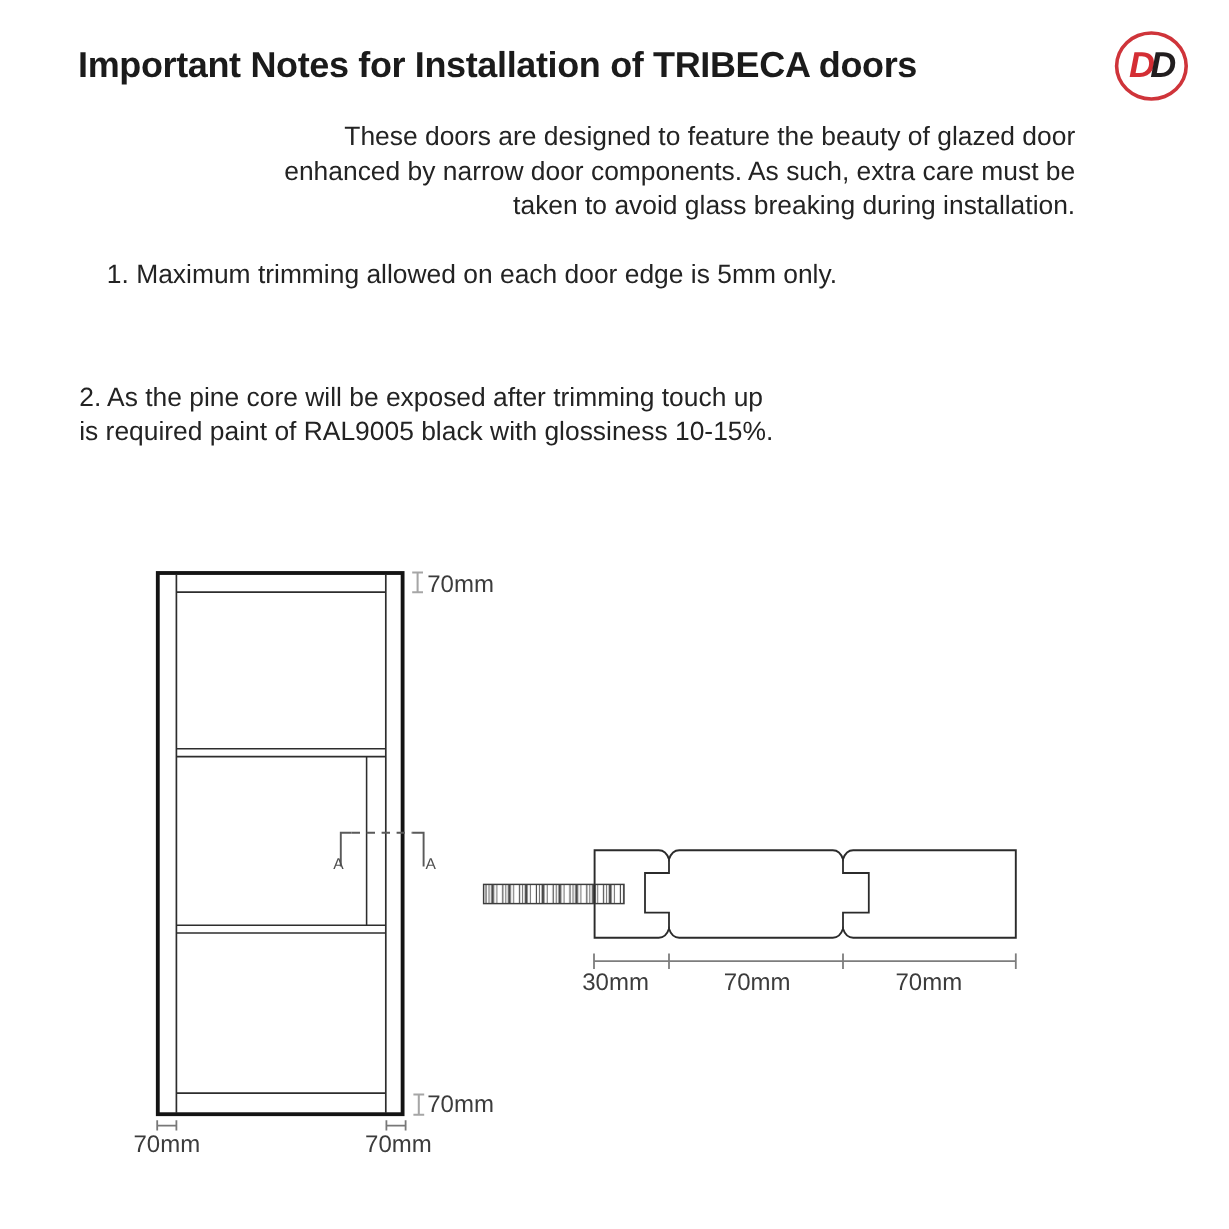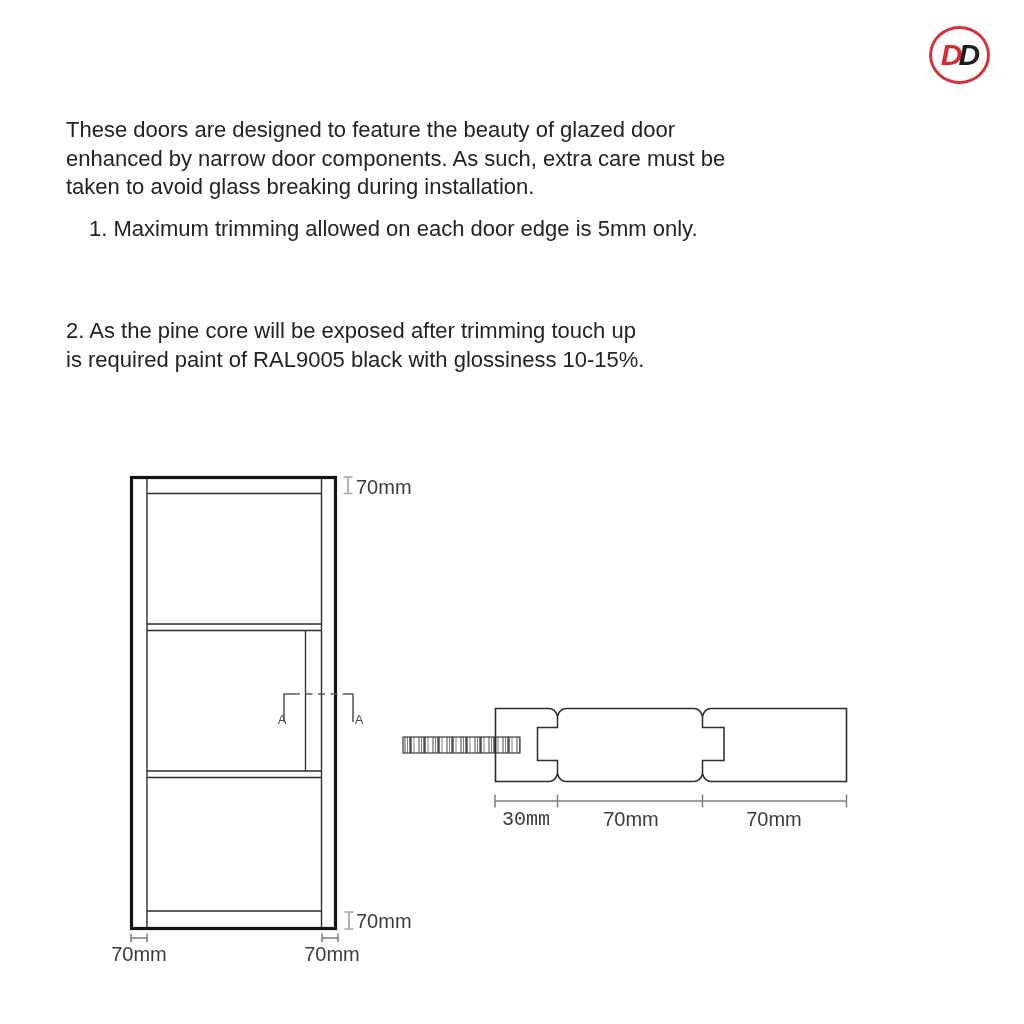--- a/index.html
+++ b/index.html
@@ -26,51 +26,52 @@
     font-weight:bold;font-style:italic;font-size:30px;line-height:1;
     letter-spacing:-2px;
   }
   .logo .d1{color:#d42e34;margin-right:-2px;}
   .logo .d2{color:#221e1f;}
   .bodytext{
     left:66px;width:830px;
     font-size:22px;line-height:28.5px;color:#232323;
     white-space:pre-line;
   }
-  .intro{top:116px;}
+  .intro{top:100px;text-align:right;}
   .note1{top:215px;margin-left:23px;}
   .note2{top:272px;margin-top:45px;}
   .note3{top:357px;}
   .dimlabel{
     font-size:20px;color:#3c3c3c;line-height:20px;
   }
   .dim-top{left:356px;top:477px;}
   .dim-bottom{left:356px;top:911px;}
   .dim-stile{width:72px;text-align:center;top:944px;}
   .dim-stile-left{left:103px;}
   .dim-stile-right{left:296px;}
   .cs-title{
     left:497px;top:651px;font-size:22px;color:#1f1f1f;
   }
   .cs-dim{top:808px;width:80px;text-align:center;font-size:20px;color:#3c3c3c;}
-  .cs-dim-0{left:486px;font-family:Liberation Mono, monospace;}
+  .cs-dim-0{left:473px;}
   .cs-dim-1{left:591px;}
   .cs-dim-2{left:734px;}
   .marker-a{
     font-size:13px;color:#4f4f4f;width:16px;text-align:center;top:712px;
   }
   .marker-a-left{left:274px;}
   .marker-a-right{left:351px;}
   svg{position:absolute;left:0;top:0;}
 </style>
 </head>
 <body>
 
 <div id="canvas">
 
+  <div class="abs page-title">Important Notes for Installation of TRIBECA doors</div>
 
   <div class="abs logo">
     <span class="d d1">D</span>
     <span class="d d2">D</span>
   </div>
 
   <div class="abs bodytext intro">These doors are designed to feature the beauty of glazed door
 enhanced by narrow door components. As such, extra care must be
 taken to avoid glass breaking during installation.</div>
 

